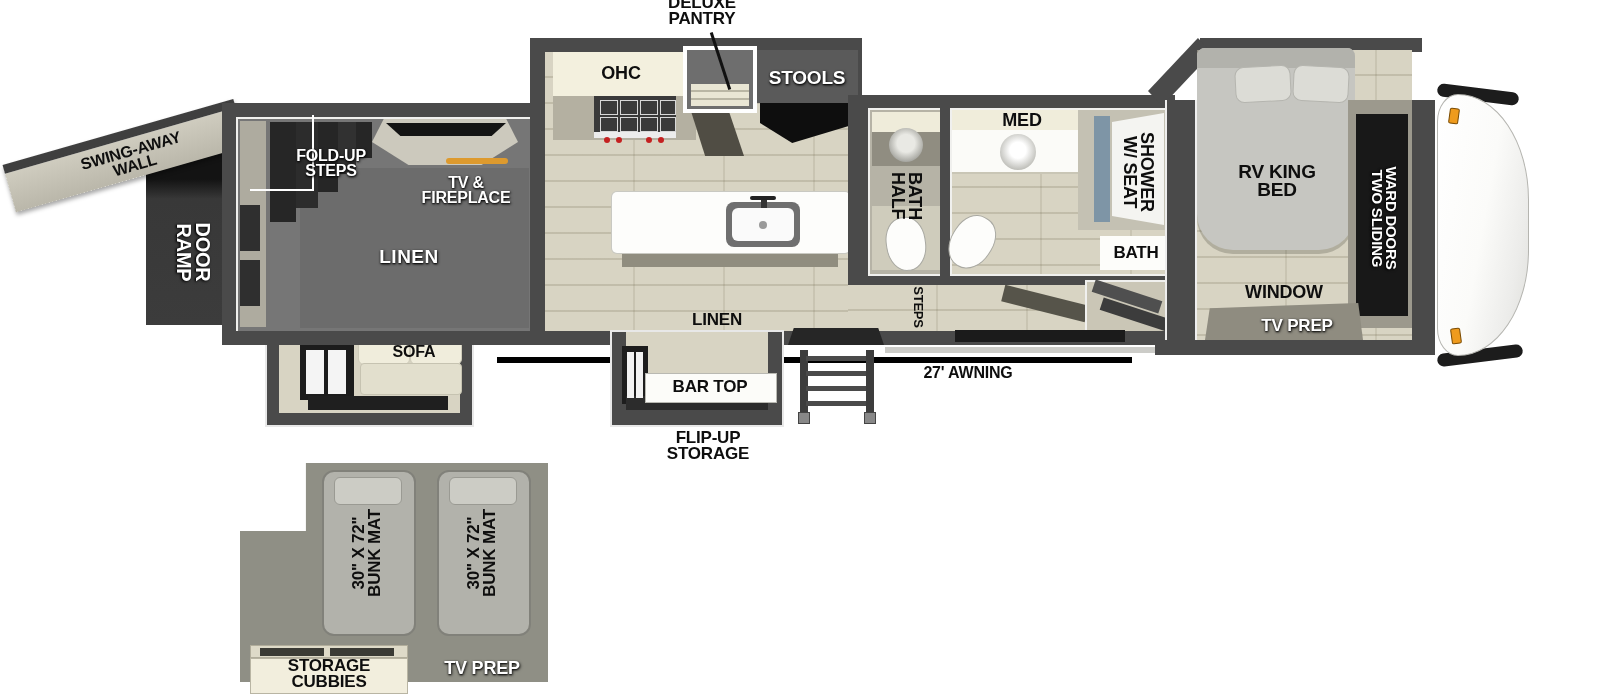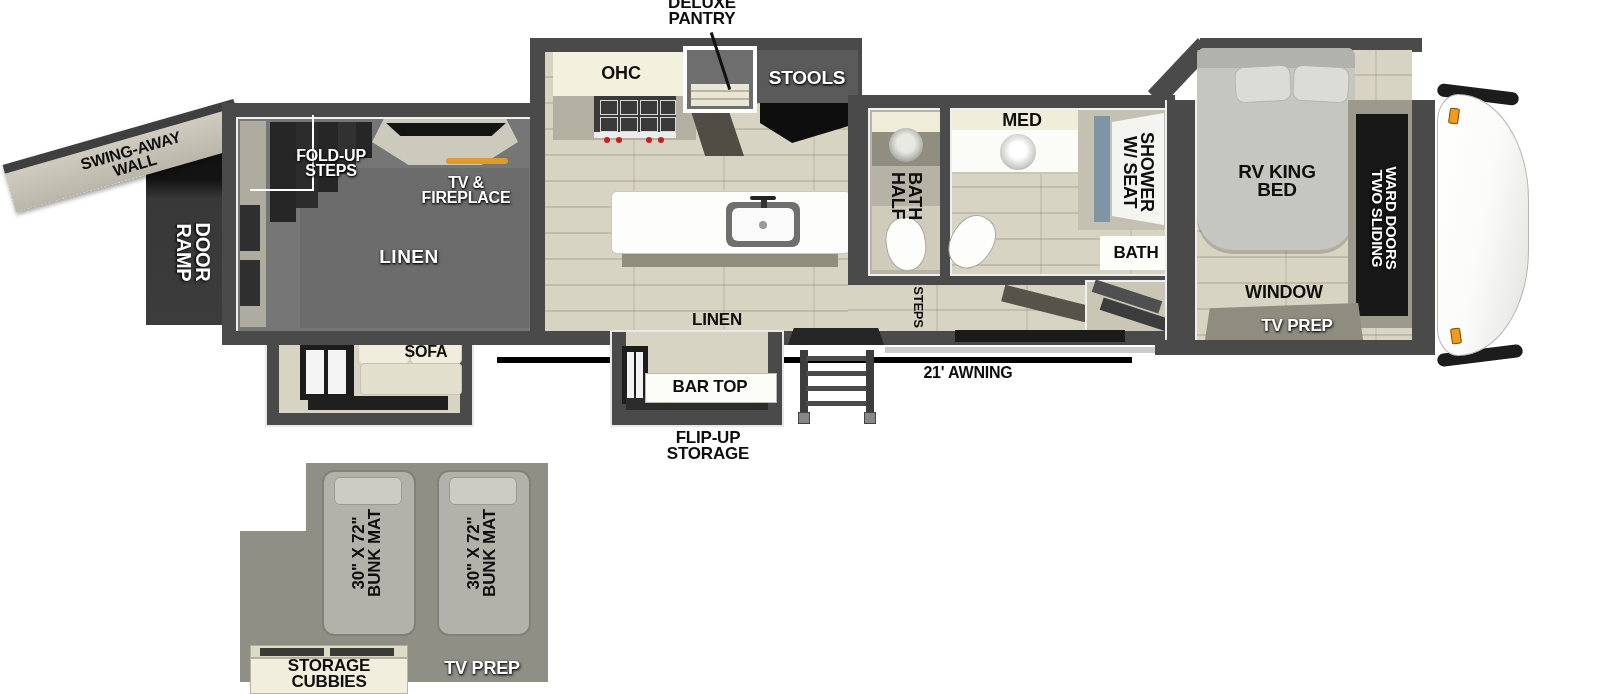--- a/index.html
+++ b/index.html
@@ -66,21 +66,21 @@
 
   <div class="a wall" style="left:267px;top:336px;width:205px;height:89px;box-shadow:0 0 0 2px #e8e8e8;"></div>
   <div class="a flo" style="left:279px;top:336px;width:181px;height:77px;"></div>
   <div class="a" style="left:300px;top:344px;width:54px;height:56px;background:#1c1c1c;"></div>
   <div class="a" style="left:306px;top:350px;width:18px;height:44px;background:#f4f4f4;"></div>
   <div class="a" style="left:328px;top:350px;width:18px;height:44px;background:#f4f4f4;"></div>
   <div class="a" style="left:308px;top:396px;width:140px;height:14px;background:#1f1f1f;"></div>
   <div class="a" style="left:358px;top:333px;width:50px;height:30px;background:#f0eddc;border:1px solid #cfccba;border-radius:6px;"></div>
   <div class="a" style="left:410px;top:333px;width:50px;height:30px;background:#f0eddc;border:1px solid #cfccba;border-radius:6px;"></div>
   <div class="a" style="left:360px;top:363px;width:100px;height:30px;background:#e2dfcd;border:1px solid #c6c3b1;border-radius:4px;"></div>
-  <div class="lbl" style="left:414px;top:352px;font-size:16px;margin-left:12px;">SOFA</div>
+  <div class="lbl" style="left:414px;top:352px;font-size:16px;">SOFA</div>
 
   <div class="a wall" style="left:530px;top:38px;width:332px;height:307px;"></div>
   <div class="a flo planks" style="left:545px;top:52px;width:303px;height:279px;"></div>
 
   <div class="a" style="left:553px;top:52px;width:136px;height:44px;background:#f3f0de;border-bottom:3px solid #c9c6b4;"></div>
   <div class="lbl" style="left:621px;top:74px;font-size:18px;">OHC</div>
   <div class="a" style="left:553px;top:96px;width:143px;height:44px;background:#b4b0a1;"></div>
   <div class="a" style="left:594px;top:96px;width:82px;height:38px;background:#3a3a3a;"></div>
   <div class="a" style="left:600px;top:100px;width:16px;height:13px;border:1px solid #d8d8d8;"></div>
   <div class="a" style="left:620px;top:100px;width:16px;height:13px;border:1px solid #d8d8d8;"></div>
@@ -109,21 +109,21 @@
   <div class="a" style="left:732px;top:208px;width:62px;height:33px;background:#fafafa;border-radius:6px;"></div>
   <div class="a" style="left:750px;top:196px;width:26px;height:4px;background:#222;border-radius:2px;"></div>
   <div class="a" style="left:761px;top:200px;width:6px;height:8px;background:#333;"></div>
   <div class="a" style="left:759px;top:221px;width:8px;height:8px;border-radius:50%;background:#9a9a9a;"></div>
 
   <div class="lbl" style="left:717px;top:320px;font-size:17px;">LINEN</div>
   <div class="a" style="left:656px;top:332px;width:46px;height:40px;background:#141414;border-radius:8px;clip-path:polygon(6% 0,94% 0,100% 100%,0 100%);"></div>
   <div class="a" style="left:724px;top:332px;width:46px;height:40px;background:#141414;border-radius:8px;clip-path:polygon(6% 0,94% 0,100% 100%,0 100%);"></div>
 
   <div class="a" style="left:497px;top:357px;width:635px;height:6px;background:#000;"></div>
-  <div class="lbl" style="left:968px;top:373px;font-size:16px;">21' AWNING</div>
+  <div class="lbl" style="left:968px;top:373px;font-size:16px;">27' AWNING</div>
 
   <div class="a wall" style="left:612px;top:332px;width:170px;height:93px;box-shadow:0 0 0 2px #e8e8e8;z-index:5;"></div>
   <div class="a flo" style="left:626px;top:332px;width:142px;height:68px;z-index:6;"></div>
   <div class="a" style="left:622px;top:346px;width:26px;height:58px;background:#1d1d1d;z-index:7;"></div>
   <div class="a" style="left:627px;top:352px;width:7px;height:46px;background:#f2f2f2;z-index:8;"></div>
   <div class="a" style="left:636px;top:352px;width:7px;height:46px;background:#f2f2f2;z-index:8;"></div>
   <div class="a" style="left:626px;top:396px;width:142px;height:14px;background:#2c2c2c;z-index:7;"></div>
   <div class="a" style="left:645px;top:373px;width:130px;height:28px;background:#fcfcf9;border:1px solid #b9b9b2;z-index:8;"></div>
   <div class="lbl" style="left:710px;top:387px;font-size:17px;z-index:30;">BAR TOP</div>
   <div class="lbl" style="left:708px;top:446px;font-size:17px;">FLIP-UP

